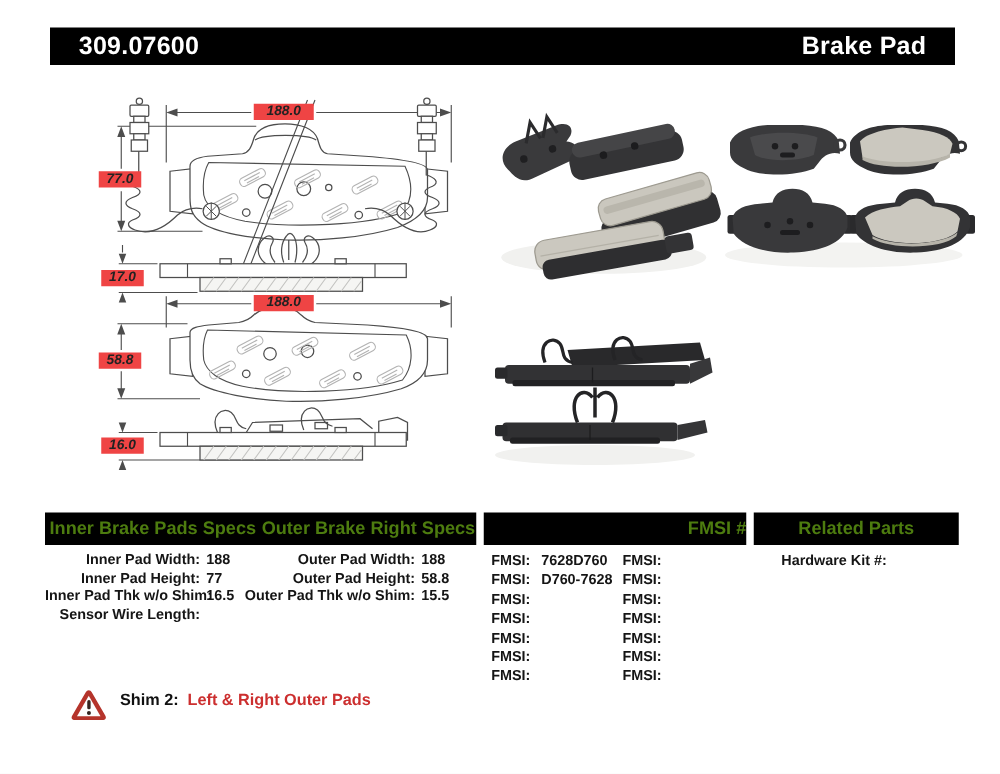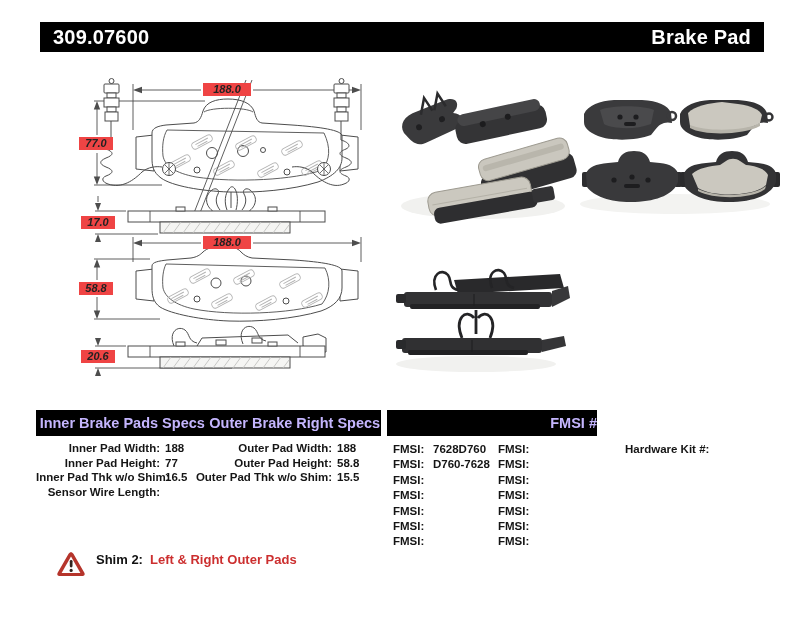--- a/index.html
+++ b/index.html
@@ -1,24 +1,24 @@
 <!DOCTYPE html>
 <html style="--accent-red: #cc2f2f;"><head>
 <meta charset="utf-8">
 <style>
   html,body{margin:0;padding:0;background:#fff;}
   .page{position:relative;width:800px;height:619px;background:#fff;overflow:hidden;
         font-family:"Liberation Sans",sans-serif;outline:1px solid #ededed;}
   .topbar{position:absolute;left:40px;top:22px;width:724px;height:30px;background:#000;
           color:#fff;display:flex;justify-content:space-between;align-items:center;
-          box-sizing:border-box;padding:0 13px;font-size:20px;font-weight:bold;letter-spacing:.2px;}
+          box-sizing:border-box;padding:0 23px;font-size:20px;font-weight:bold;letter-spacing:.2px;}
   .art{position:absolute;left:0;top:0;}
   .dim{position:absolute;font-style:italic;font-weight:bold;font-size:11px;color:#222;
        background:#ef4444;text-align:center;line-height:13px;}
-  .thead{position:absolute;top:410px;height:26px;background:#000;color:#c4b5fd;display:flex;
+  .thead{position:absolute;top:410px;height:26px;background:#000;color:#4d7c0f;display:flex;
          align-items:center;font-weight:bold;font-size:14.5px;}
   .thead1{left:36px;width:345px;}
   .thead1 span{flex:1;text-align:center;}
   .thead2{left:387px;width:210px;justify-content:flex-end;}
   .thead3{left:603px;width:164px;justify-content:center;}
   .speccol{position:absolute;top:441px;color:#151515;}
   .srow{height:14.6px;line-height:14.6px;font-size:11.5px;font-weight:bold;white-space:nowrap;}
   .sl{display:inline-block;text-align:right;}
   .inner .sl{width:124px;}
   .outer .sl{width:146px;}
@@ -276,28 +276,31 @@
   <div class="topbar">
     <span>309.07600</span>
     <span>Brake Pad</span>
   </div>
 
   <span class="dim" style="left:203px;top:83px;width:48px">188.0</span>
   <span class="dim" style="left:79px;top:137px;width:34px">77.0</span>
   <span class="dim" style="left:81px;top:216px;width:34px">17.0</span>
   <span class="dim" style="left:203px;top:236px;width:48px">188.0</span>
   <span class="dim" style="left:79px;top:282px;width:34px">58.8</span>
-  <span class="dim" style="left:81px;top:350px;width:34px">20.6</span>
+  <span class="dim" style="left:81px;top:350px;width:34px">16.0</span>
 
   <div class="thead thead1">
     <span>Inner Brake Pads Specs</span>
     <span>Outer Brake Right Specs</span>
   </div>
   <div class="thead thead2">
     <span>FMSI #</span>
+  </div>
+  <div class="thead thead3">
+    <span>Related Parts</span>
   </div>
 
   <div class="speccol inner">
     <div class="srow"><span class="sl">Inner Pad Width:</span><span class="sv">188</span></div>
     <div class="srow"><span class="sl">Inner Pad Height:</span><span class="sv">77</span></div>
     <div class="srow"><span class="sl">Inner Pad Thk w/o Shim:</span><span class="sv">16.5</span></div>
     <div class="srow"><span class="sl">Sensor Wire Length:</span><span class="sv"></span></div>
   </div>
 
   <div class="speccol outer" style="left:186px">

